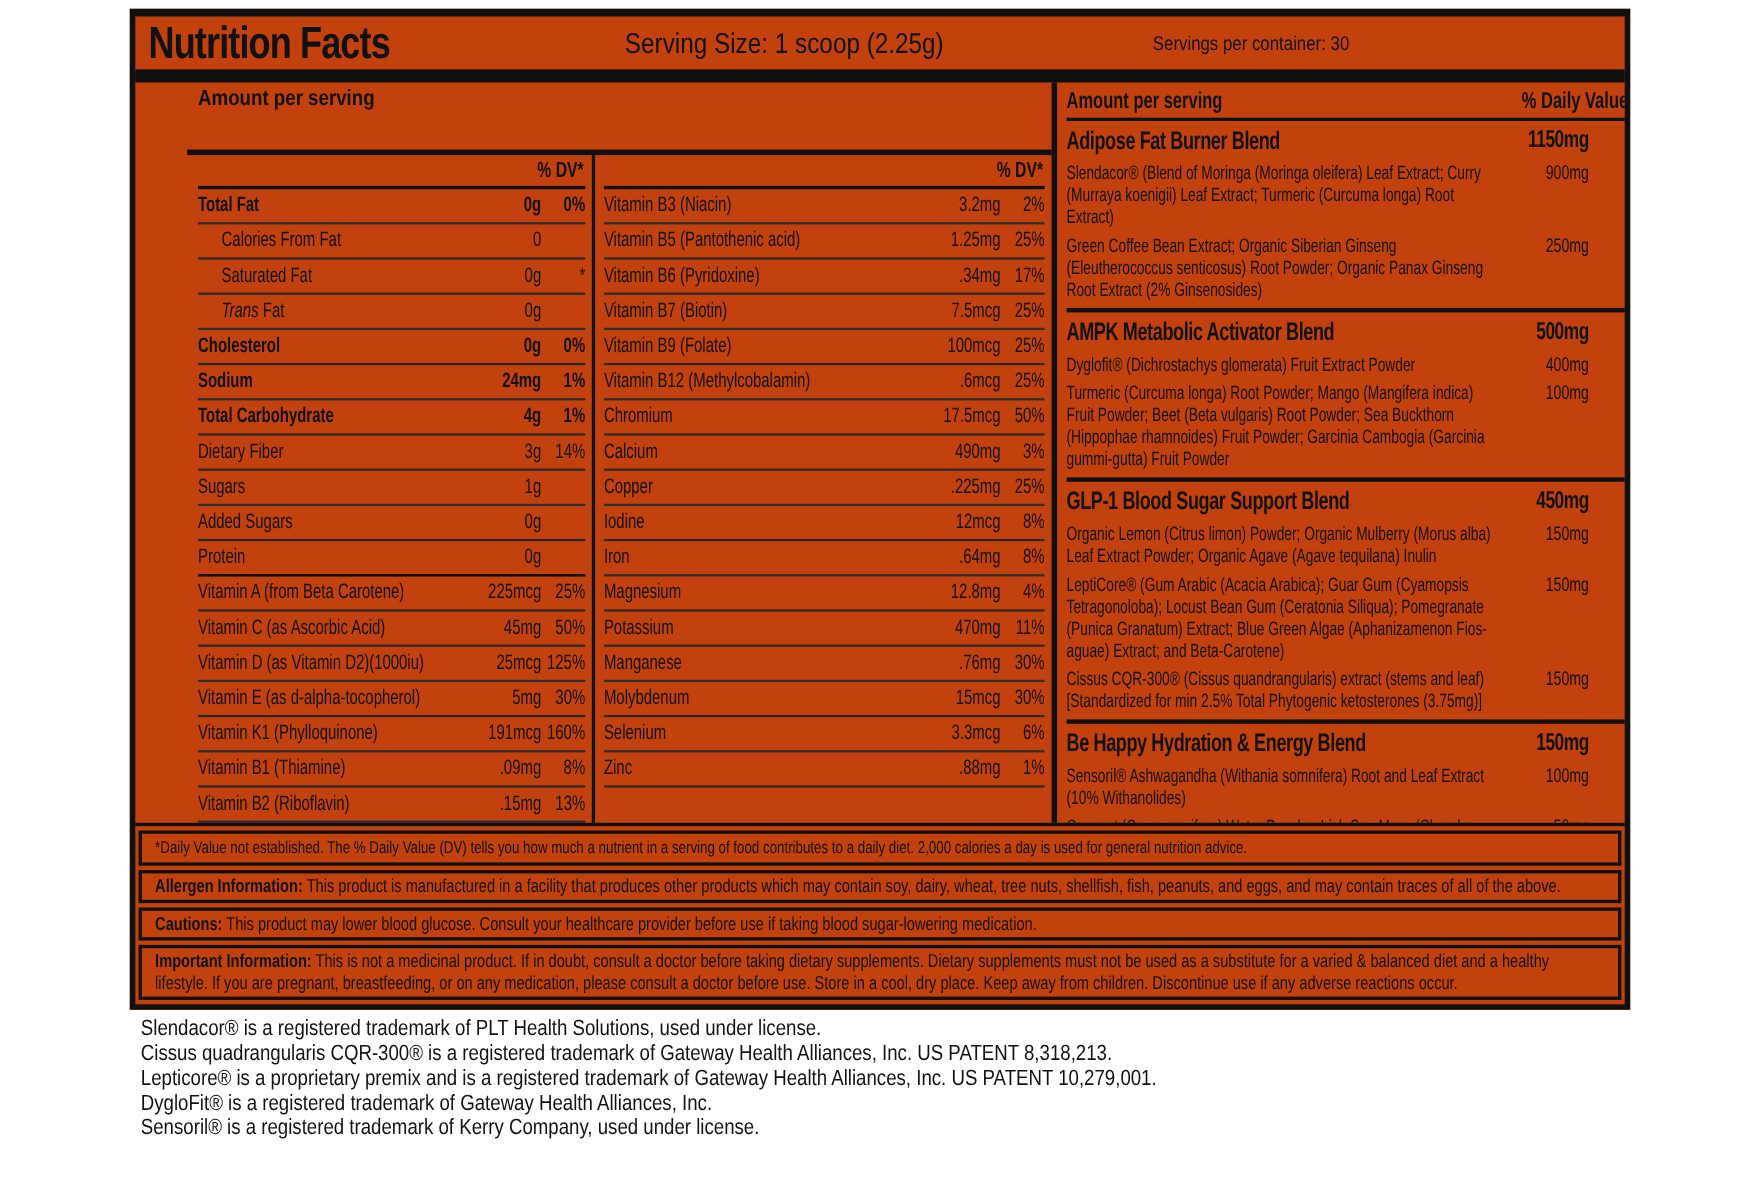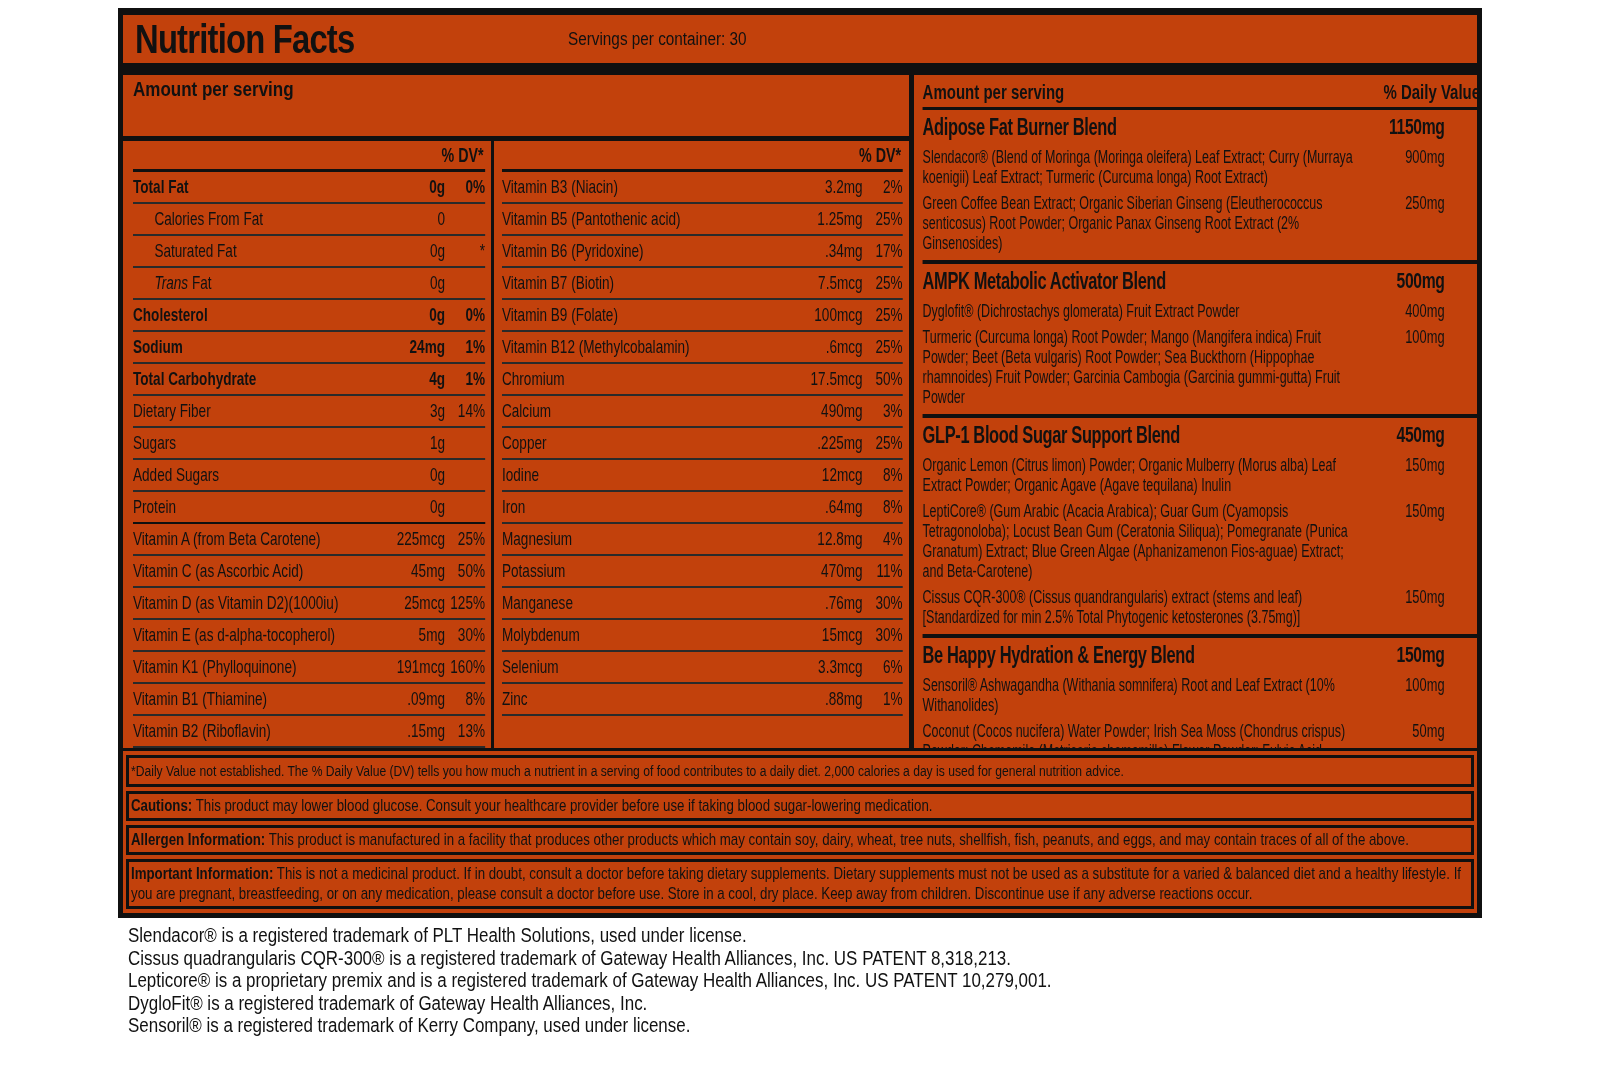--- a/index.html
+++ b/index.html
@@ -14,21 +14,21 @@
   }
   
   .top-bar{display:flex;align-items:center;height:48px;padding:0 12px;}
   .nf-title{flex:0 0 433px;font-size:41px;font-weight:800;letter-spacing:-1px;}
   .tb-mid{flex:0 0 480px;font-size:26px;}
   .tb-right{font-size:18px;}
   .cnd{display:inline-block;transform:scaleX(.85);transform-origin:0 50%;white-space:nowrap;}
   .cndT{display:inline-block;transform:scaleX(.8);transform-origin:0 50%;white-space:nowrap;}
   .black-bar{height:12px;background:#101010;}
   
-  .content{display:flex;height:673px;border-bottom:3px solid #101010;}
+  .content{display:flex;height:673px;border-bottom:3px solid #101010;padding-left:47px;}
   .left-two{flex:0 0 695px;display:flex;flex-direction:column;}
   .calories-block{height:58px;padding:3px 0 0 10px;}
   .aps{font-size:20px;font-weight:700;}
   .cal-row{font-size:37px;font-weight:800;letter-spacing:-1px;line-height:36px;}
   .cal-val{margin-left:38px;}
   .thick-line{height:5px;background:#101010;}
   .tables{flex:1;display:flex;min-height:0;}
   .table-left{flex:0 0 352px;padding:0 6px 0 10px;overflow:hidden;}
   .table-mid{flex:1;border-left:3px solid #101010;padding:0 6px 0 8px;overflow:hidden;}
   .tbl-inner{width:140%;transform:scaleX(.7143);transform-origin:0 0;}
@@ -53,40 +53,43 @@
   .btitle-row{display:flex;font-weight:800;font-size:23px;line-height:28px;letter-spacing:-.5px;}
   .btitle{flex:1;}
   .bamt{flex:0 0 110px;text-align:right;font-size:22px;}
   .bdv{flex:0 0 58px;text-align:right;font-size:20px;}
   .ing{display:flex;margin-top:6px;font-size:17.5px;line-height:20px;}
   .itext{flex:1;padding-right:10px;}
   .iamt{flex:0 0 110px;text-align:right;font-size:18px;}
   .idv{flex:0 0 58px;text-align:right;font-size:17px;}
   
   .notes{padding:0;}
-  .note{border:3px solid #101010;margin:4px 3px;padding:2px 2px;overflow:hidden;}
+  .note{border:3px solid #101010;margin:4px 3px;padding:2px 12px;overflow:hidden;}
   .note-inner{width:128%;transform:scaleX(.78125);transform-origin:0 0;
     font-size:17px;line-height:20px;}
   .note.oneline .note-inner{font-size:15.5px;white-space:nowrap;line-height:22px;}
   .note.nbold .note-inner{font-weight:700;}
   .note-inner b{font-weight:700;}
   
   .trademarks{margin:6px 0 0 128px;overflow:hidden;}
   .tm-inner{width:118%;transform:scaleX(.8475);transform-origin:0 0;}
   .tm-line{font-size:20px;line-height:22.5px;white-space:nowrap;}
 </style>
 </head>
 <body>
 
 <div class="label">
 
   <div class="top-bar">
     <div class="nf-title">
       <span class="cndT">Nutrition Facts</span>
     </div>
+    <div class="tb-mid">
+      <span class="cnd">Serving Size: 1 scoop (2.25g)</span>
+    </div>
     <div class="tb-right">
       <span class="cnd">Servings per container: 30</span>
     </div>
   </div>
 
   <div class="black-bar"></div>
 
   <div class="content">
 
     <div class="left-two">
@@ -372,24 +375,24 @@
       </div>
     </div>
 
   </div>
 
   <div class="notes">
       <div class="note oneline">
         <div class="note-inner">*Daily Value not established. The % Daily Value (DV) tells you how much a nutrient in a serving of food contributes to a daily diet. 2,000 calories a day is used for general nutrition advice.</div>
       </div>
       <div class="note">
+        <div class="note-inner"><b>Allergen Information:</b> This product is manufactured in a facility that produces other products which may contain soy, dairy, wheat, tree nuts, shellfish, fish, peanuts, and eggs, and may contain traces of all of the above.</div>
+      </div>
+      <div class="note">
         <div class="note-inner"><b>Cautions:</b> This product may lower blood glucose. Consult your healthcare provider before use if taking blood sugar-lowering medication.</div>
-      </div>
-      <div class="note">
-        <div class="note-inner"><b>Allergen Information:</b> This product is manufactured in a facility that produces other products which may contain soy, dairy, wheat, tree nuts, shellfish, fish, peanuts, and eggs, and may contain traces of all of the above.</div>
       </div>
       <div class="note">
         <div class="note-inner"><b>Important Information:</b> This is not a medicinal product. If in doubt, consult a doctor before taking dietary supplements. Dietary supplements must not be used as a substitute for a varied &amp; balanced diet and a healthy lifestyle. If you are pregnant, breastfeeding, or on any medication, please consult a doctor before use. Store in a cool, dry place. Keep away from children. Discontinue use if any adverse reactions occur.</div>
       </div>
     </div>
 
 </div>
 
 <div class="trademarks">
   <div class="tm-inner">

